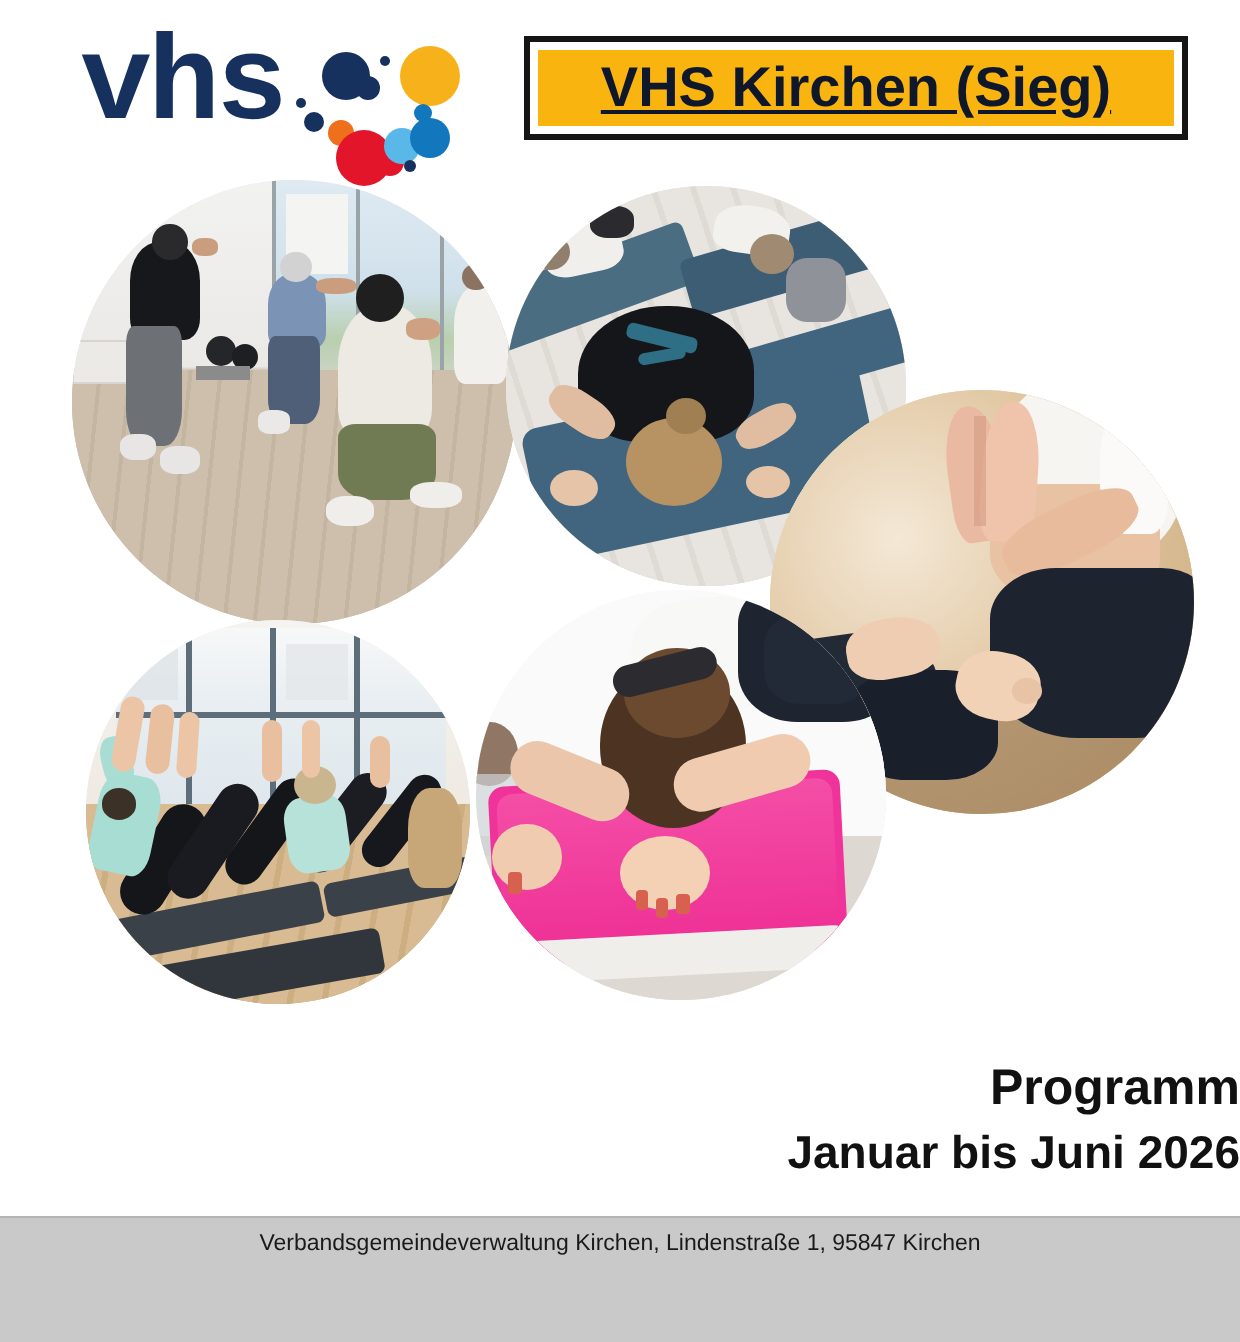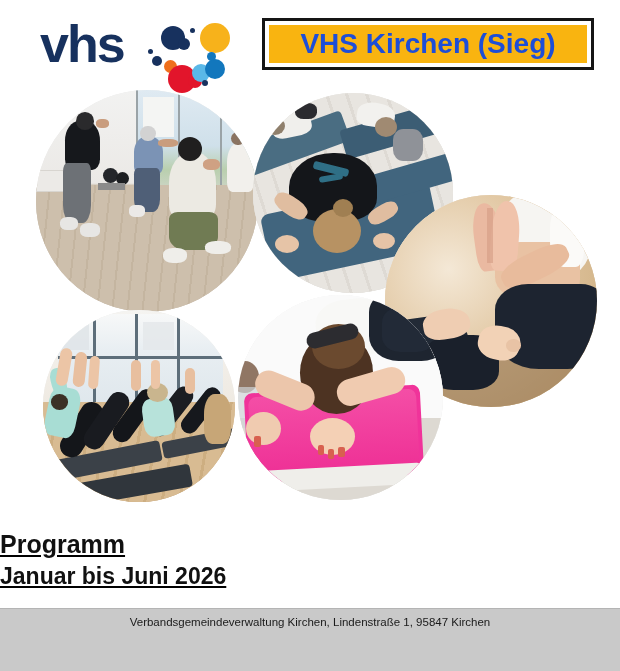--- a/index.html
+++ b/index.html
@@ -25,23 +25,23 @@
 
   
   #vhs-logo {
     position: absolute;
     left: 40px; top: 12px;
     width: 180px; height: 68px;
   }
   #vhs-wordmark {
     position: absolute;
     left: 0px; top: 4px;
-    font-family: Liberation Sans, sans-serif;
-    font-weight: bold;
-    font-size: 52px;
+    font-family: Liberation Mono, monospace;
+    font-weight: bold;
+    font-size: 60px;
     letter-spacing: -2px;
     line-height: 56px;
     color: #17315e;
   }
   .logo-dot {
     position: absolute;
     border-radius: 50%;
   }
 
   
@@ -87,22 +87,21 @@
   
   .scene { position: absolute; inset: 0; }
   .fig { position: absolute; }
   .soft { border-radius: 50%; }
 
   
   #programm-block {
     position: absolute;
     left: 0; top: 528px;
     width: 620px;
-    text-align: left;
-    text-decoration: underline;
+    text-align: right;
   }
   #programm-line1 {
     font-family: "Liberation Sans", sans-serif;
     font-weight: bold;
     font-size: 25px;
     color: #111111;
     line-height: 32px;
   }
   #programm-line2 {
     font-family: "Liberation Sans", sans-serif;
@@ -162,21 +161,21 @@
         <div class="logo-dot" style="left: 148px; top: 62px; width: 14px; height: 14px; background: rgb(226, 21, 43);"></div>
         <div class="logo-dot" style="left: 152px; top: 52px; width: 18px; height: 18px; background: rgb(90, 184, 232);"></div>
         <div class="logo-dot" style="left: 165px; top: 47px; width: 20px; height: 20px; background: rgb(18, 119, 189);"></div>
         <div class="logo-dot" style="left: 167px; top: 40px; width: 9px; height: 9px; background: rgb(18, 119, 189);"></div>
         <div class="logo-dot" style="left: 162px; top: 68px; width: 6px; height: 6px; background: rgb(23, 49, 94);"></div>
       </div>
   </div>
 
   <div id="title-banner" style="border-color: rgb(21, 21, 21);">
     <div id="title-banner-inner" style="background: rgb(249, 180, 16);">
-      <span id="banner-title-text" style="color: #1d4ed8;">VHS Kirchen (Sieg)</span>
+      <span id="banner-title-text" style="color: #0f172a; text-decoration: underline;">VHS Kirchen (Sieg)</span>
     </div>
   </div>
 
 </div>
 
 <div id="collage">
 
   <div class="photo-circle" id="ph-taichi" title="Tai Chi / Qigong group class in a bright studio with large windows" aria-label="Tai Chi / Qigong group class in a bright studio with large windows" style="left: 36px; top: 5px; width: 222px; height: 222px;">
     <div class="scene" style="background:linear-gradient(180deg,#f2f2f1 0%,#ebe9e6 42%,#cbbfae 43%,#c8bcab 100%);">
 

